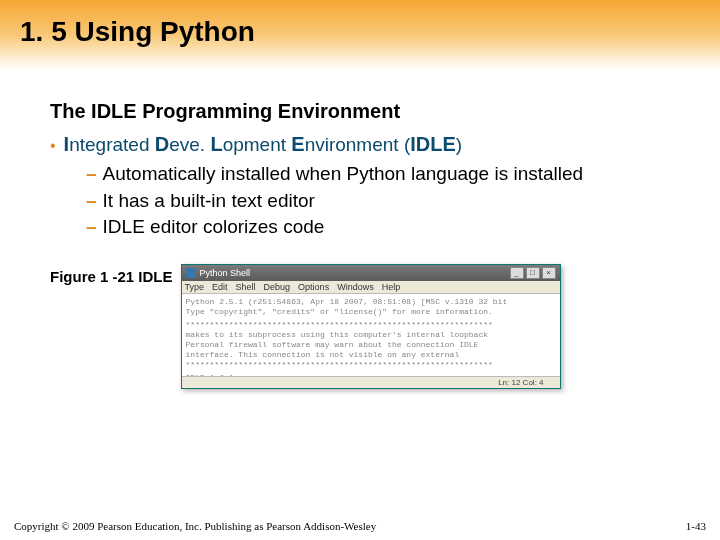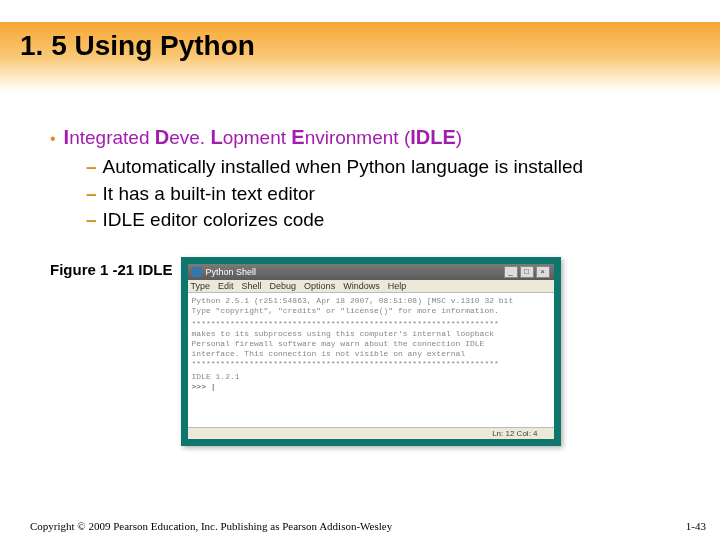--- a/index.html
+++ b/index.html
@@ -7,22 +7,21 @@
     width: 720px;
     height: 540px;
     background: #fff;
     font-family: Arial, Helvetica, sans-serif;
     position: relative;
     overflow: hidden;
   }
   .header-band {
     height: 70px;
     background: linear-gradient(to bottom, #f7a733 0%, #f9c876 50%, #fef0d8 85%, #ffffff 100%);
-    padding: 8px 0 0 20px;
-    margin-top: 22px;
+    padding: 16px 0 0 20px;
   }
   .title {
     font-size: 28px;
     font-weight: bold;
     color: #000;
   }
   .content {
     padding: 30px 40px 0 50px;
   }
   .subhead {
@@ -38,21 +37,21 @@
     margin: 4px 0 6px 0;
   }
   .dot {
     color: #e08a1e;
     font-size: 16px;
     margin-right: 8px;
     line-height: 1;
   }
   .acronym {
     font-size: 19px;
-    color: #a21caf;
+    color: #0c4a6e;
   }
   .acronym .cap {
     font-weight: bold;
     font-size: 20px;
   }
   .sub-list {
     margin-left: 36px;
   }
   .sub-item {
     display: flex;
@@ -75,21 +74,21 @@
     gap: 8px;
   }
   .fig-label {
     font-size: 15px;
     font-weight: bold;
     white-space: nowrap;
     padding-top: 4px;
   }
   .shell-window {
     width: 380px;
-    border: 7px solid #0f766e;
+    border: 1px solid #0f766e;
     background: #ece9d8;
     box-shadow: 2px 2px 5px rgba(0,0,0,0.3);
     font-family: Tahoma, sans-serif;
     font-size: 9px;
   }
   .titlebar {
     background: linear-gradient(to bottom, #7a7a7a, #5a5a5a);
     color: #fff;
     padding: 2px 4px;
     display: flex;
@@ -109,52 +108,53 @@
     color:#333;
   }
   .menubar span { text-decoration: underline; text-decoration-color: transparent; }
   .shell-body {
     background:#fff;
     padding:3px 4px;
     font-family: "Courier New", monospace;
     font-size:8px;
     color:#333;
     line-height:1.25;
-    height:134px;
+    height:82px;
     overflow:hidden;
   }
   .shell-body .dim { color:#888; }
   .statusbar {
     background:#ece9d8;
     border-top:1px solid #bbb;
     text-align:right;
     padding:1px 16px;
     color:#444;
     font-size:8px;
   }
   .footer {
     position:absolute;
     bottom:8px;
-    left:30px;
+    left:14px;
     right:14px;
     display:flex;
     justify-content:space-between;
     font-size:11px;
     font-family: "Times New Roman", serif;
     color:#000;
   }
 </style>
 </head>
 <body>
 
 <div class="header-band">
   <div class="title">1. 5 Using Python</div>
 </div>
 
 <div class="content">
+  <div class="subhead">The IDLE Programming Environment</div>
 
   <div class="bullet-row">
     <span class="dot">•</span>
     <span class="acronym">
       <span class="cap">I</span><span>ntegrated </span><span class="cap">D</span><span>eve. </span><span class="cap">L</span><span>opment </span><span class="cap">E</span><span>nvironment (</span><span class="cap">IDLE</span><span>)</span>
     </span>
   </div>
 
   <div class="sub-list">
     <div class="sub-item">

